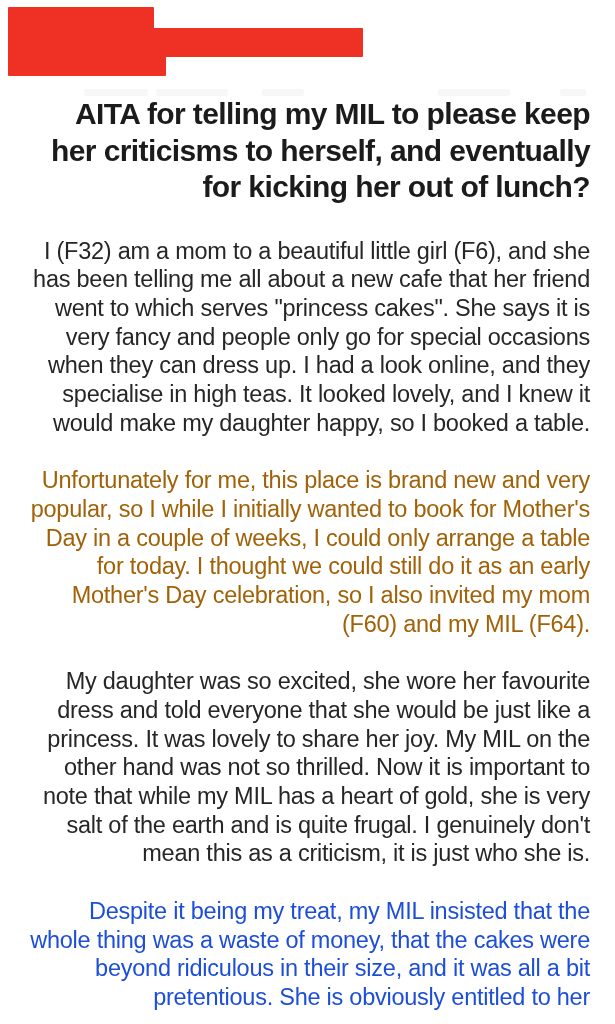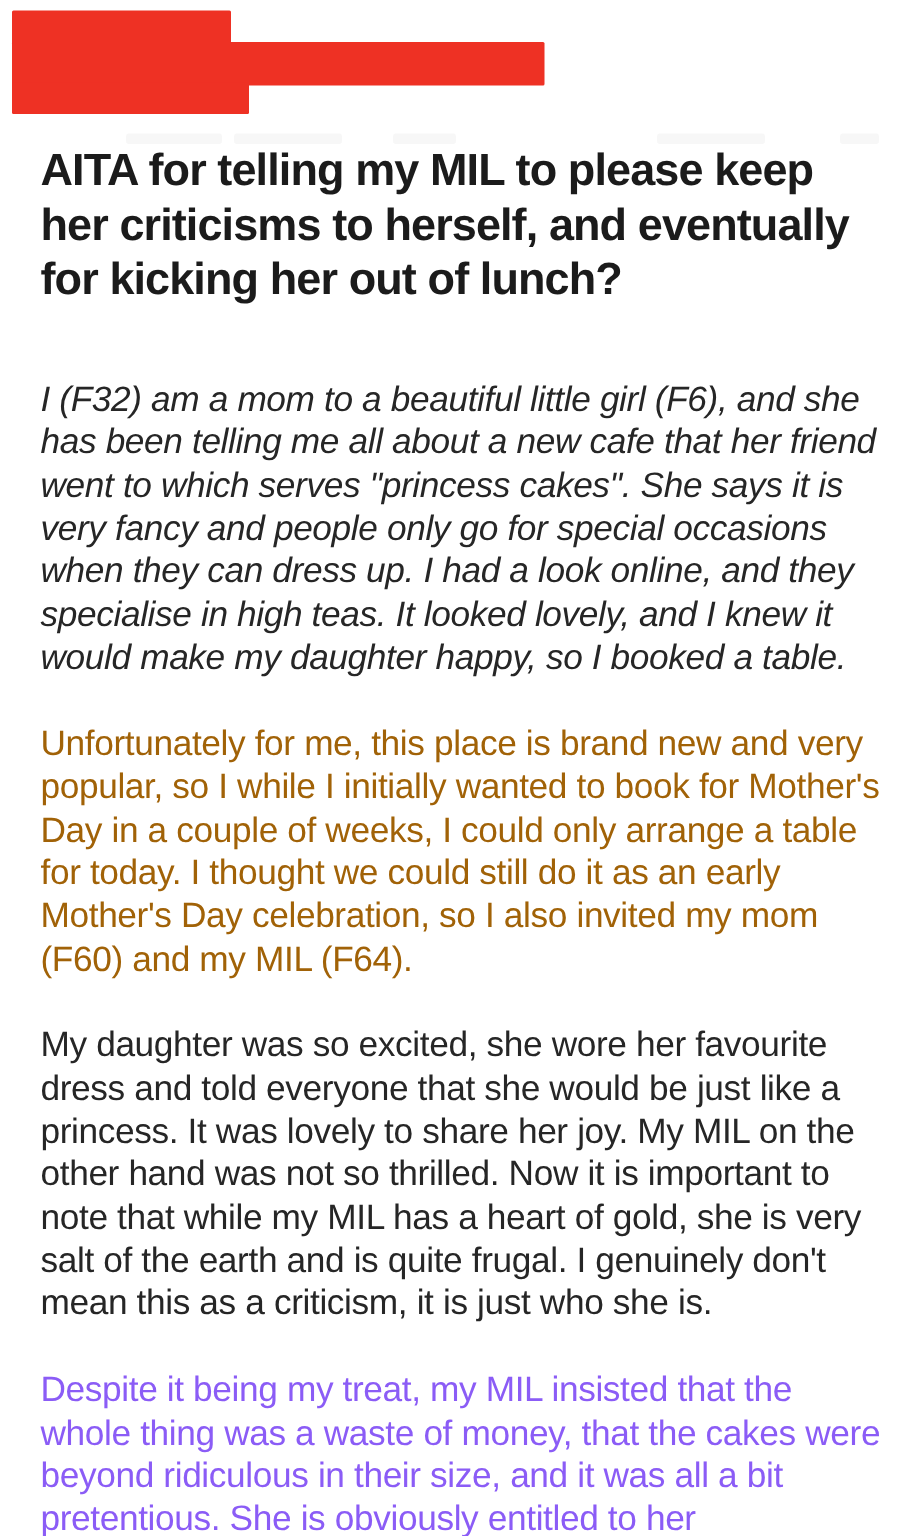--- a/index.html
+++ b/index.html
@@ -12,20 +12,21 @@
     height: 1024px;
     overflow: hidden;
     font-family: "Liberation Sans", "DejaVu Sans", sans-serif;
     position: relative;
   }
   .page {
     position: relative;
     width: 615px;
     height: 1024px;
     background: #ffffff;
+    text-align: right;
   }
   
   .redaction-bar {
     position: absolute;
     border-radius: 1px;
   }
   .redaction-bar.bar-1 { left: 8px;  top: 7px;  width: 146px; height: 23px; }
   .redaction-bar.bar-2 { left: 8px;  top: 28px; width: 355px; height: 29px; }
   .redaction-bar.bar-3 { left: 8px;  top: 55px; width: 158px; height: 21px; }
   
@@ -65,22 +66,21 @@
   }
   .post-paragraph {
     margin: 29px 0 0 0;
     font-size: 23.5px;
     font-weight: 400;
     line-height: 28.65px;
     letter-spacing: -0.25px;
     color: #262626;
   }
   .post-paragraph.first {
-    margin-top: 46px;
-    font-style: italic;
+    margin-top: 31px;
   }
 </style>
 </head>
 <body>
 
 <div class="page">
 
   <div class="redaction-bar bar-1" title="redacted-line-1" style="background: rgb(238, 49, 36);"></div>
   <div class="redaction-bar bar-2" title="redacted-line-2" style="background: rgb(238, 49, 36);"></div>
   <div class="redaction-bar bar-3" title="redacted-line-3" style="background: rgb(238, 49, 36);"></div>
@@ -95,16 +95,16 @@
 
   <div class="content">
     <h1 class="post-title" style="color: rgb(27, 27, 27);">AITA for telling my MIL to please keep her criticisms to herself, and eventually for kicking her out of lunch?</h1>
 
     <p class="post-paragraph first" style="color: rgb(38, 38, 38);">I (F32) am a mom to a beautiful little girl (F6), and she has been telling me all about a new cafe that her friend went to which serves "princess cakes". She says it is very fancy and people only go for special occasions when they can dress up. I had a look online, and they specialise in high teas. It looked lovely, and I knew it would make my daughter happy, so I booked a table.</p>
 
     <p class="post-paragraph" style="color: #a16207;">Unfortunately for me, this place is brand new and very popular, so I while I initially wanted to book for Mother's Day in a couple of weeks, I could only arrange a table for today. I thought we could still do it as an early Mother's Day celebration, so I also invited my mom (F60) and my MIL (F64).</p>
 
     <p class="post-paragraph" style="color: rgb(38, 38, 38);">My daughter was so excited, she wore her favourite dress and told everyone that she would be just like a princess. It was lovely to share her joy. My MIL on the other hand was not so thrilled. Now it is important to note that while my MIL has a heart of gold, she is very salt of the earth and is quite frugal. I genuinely don't mean this as a criticism, it is just who she is.</p>
 
-    <p class="post-paragraph" style="color: #8b5cf6;">Despite it being my treat, my MIL insisted that the whole thing was a waste of money, that the cakes were beyond ridiculous in their size, and it was all a bit pretentious. She is obviously entitled to her</p>
+    <p class="post-paragraph" style="color: #1d4ed8;">Despite it being my treat, my MIL insisted that the whole thing was a waste of money, that the cakes were beyond ridiculous in their size, and it was all a bit pretentious. She is obviously entitled to her</p>
   </div>
 
 </div>
 
 </body></html>

